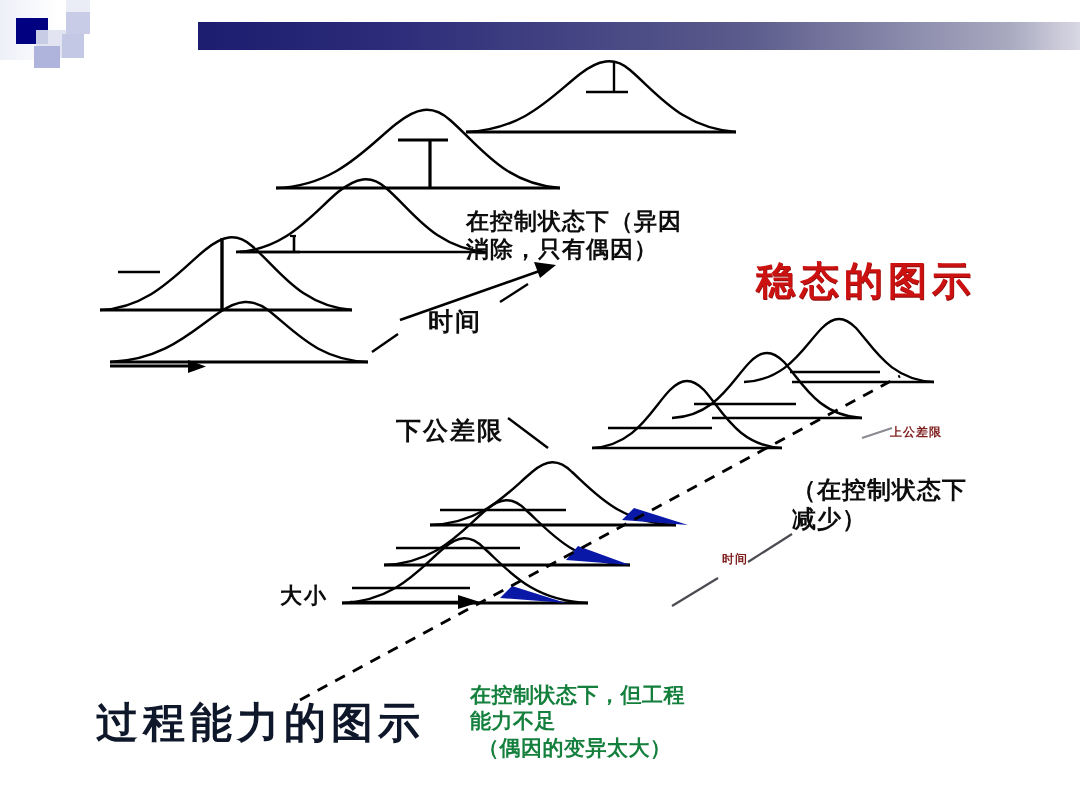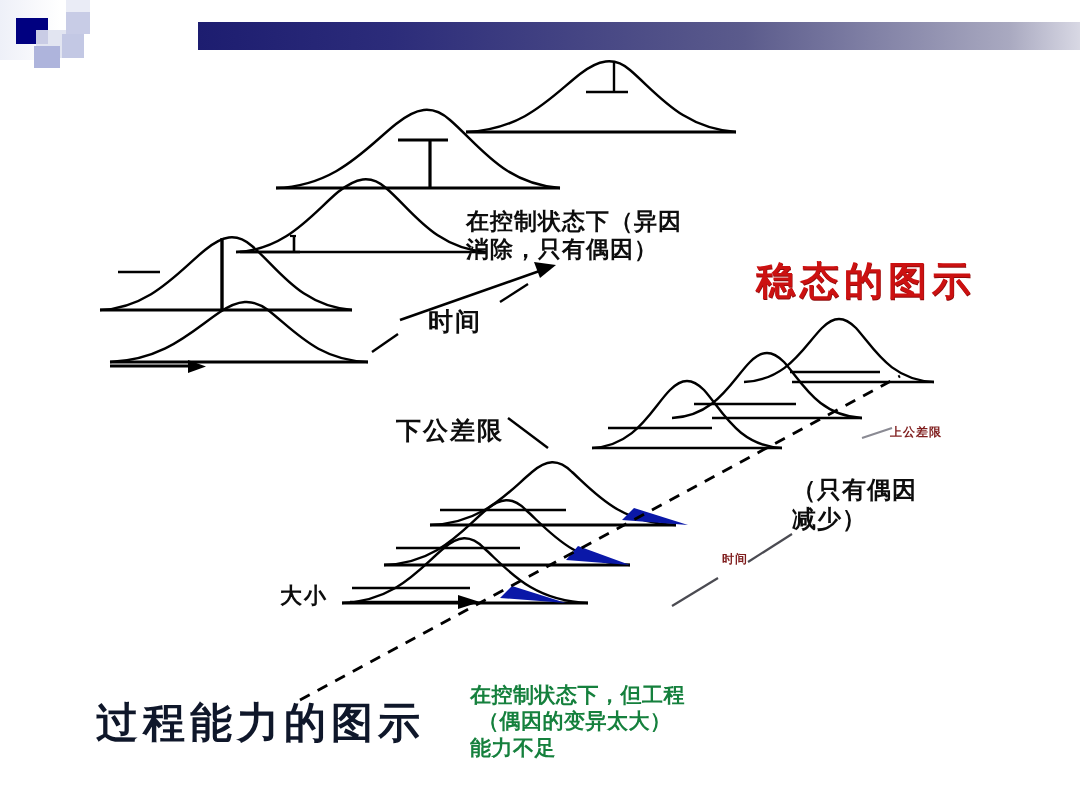--- a/index.html
+++ b/index.html
@@ -155,28 +155,28 @@
 消除，只有偶因）</div>
 
   <div class="txt label-cn" style="left:428px;top:306px;">时间</div>
 
   <div class="txt title-red" style="left:756px;top:257px;">稳态的图示</div>
 
   <div class="txt label-cn" style="left:364px;top:415px;margin-left:32px;">下公差限</div>
 
   <div class="txt small-gray" style="left:890px;top:425px;">上公差限</div>
 
-  <div class="txt body-cn" style="left:792px;top:475px;font-size:24px;">（只有偶因
+  <div class="txt body-cn" style="left:792px;top:475px;font-size:24px;">（在控制状态下
 减少）</div>
 
   <div class="txt small-gray" style="left:722px;top:552px;">时间</div>
 
   <div class="txt label-cn" style="left:280px;top:583px;font-size:22px;">大小</div>
 
   <div class="txt title-black" style="left:96px;top:698px;">过程能力的图示</div>
 
   <div style="position:absolute;left:470px;top:682px;">
     <div class="bottom-block">在控制状态下，但工程</div>
+    <div class="bottom-block">能力不足</div>
     <div class="bottom-block" style="padding-left:8px;">（偶因的变异太大）</div>
-    <div class="bottom-block">能力不足</div>
   </div>
 
 </div>
 
 </body></html>

